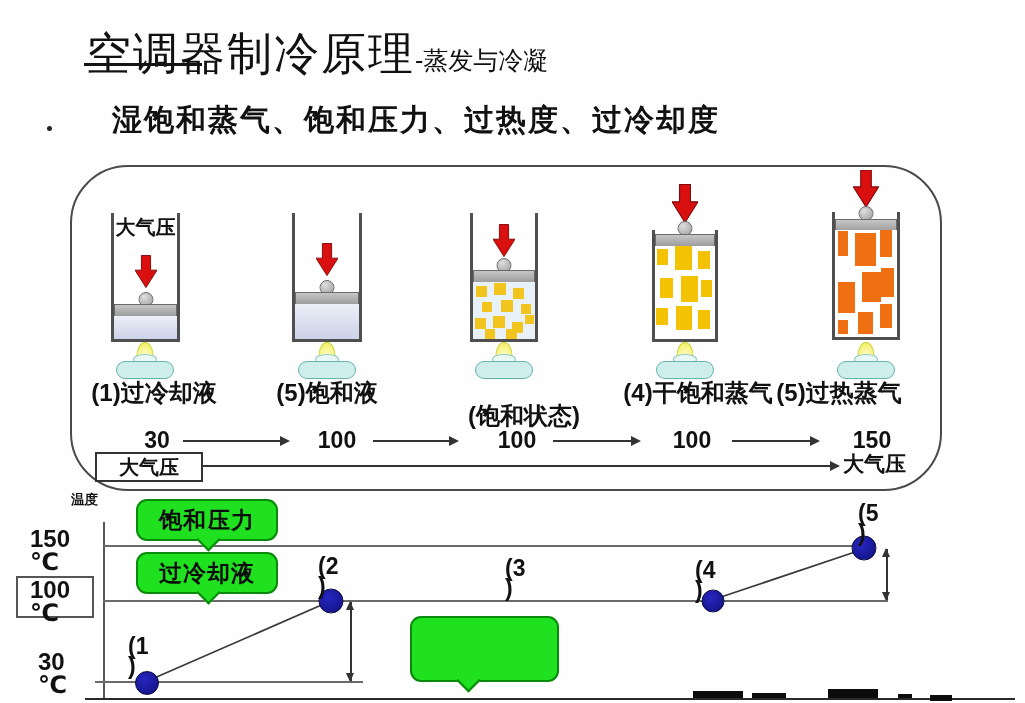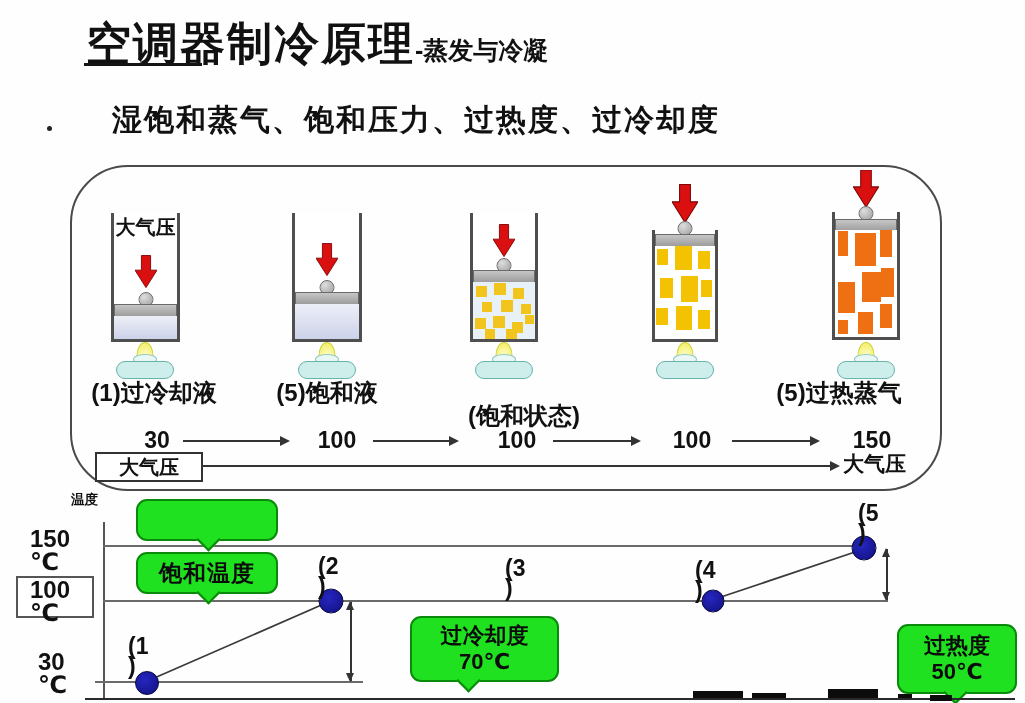--- a/index.html
+++ b/index.html
@@ -2,21 +2,21 @@
 <html><head>
 <meta charset="utf-8">
 <style>
   html,body{margin:0;padding:0;background:#ffffff;}
   #slide{
     position:relative;width:1025px;height:703px;background:#fefefe;overflow:hidden;
     font-family:"Liberation Sans","DejaVu Sans",sans-serif;color:#111;
   }
   .abs{position:absolute;}
   
-  .title{left:86px;top:14px;font-weight:bold;white-space:nowrap;text-align:center;}
+  .title{left:86px;top:24px;font-weight:normal;white-space:nowrap;text-align:center;}
   .title .big{font-size:45px;letter-spacing:2px;}
   .title .small{font-size:25px;}
   .title-underline{left:84px;top:63px;width:118px;height:3px;background:#151515;}
   .bullet-dot{left:47px;top:126px;width:5px;height:5px;border-radius:50%;background:#222;}
   .bullet-text{left:112px;top:100px;font-size:30px;font-weight:bold;letter-spacing:2px;white-space:nowrap;}
   
   .bigbox{left:70px;top:165px;width:868px;height:322px;border:2px solid #4a4a4a;border-radius:58px;background:transparent;}
   
   .cyl{position:absolute;}
   .tube{position:absolute;inset:0;border-left:3px solid #4f4f4f;border-right:3px solid #4f4f4f;border-bottom:3px solid #4f4f4f;background:#fff;}
@@ -198,20 +198,21 @@
     </div>
   <div class="lamp" style="left:837px;top:342px;">
       <div class="flame"></div>
       <div class="lamp-cap"></div>
       <div class="lamp-body"></div>
     </div>
 
   <div class="stage-label" style="left:154px;top:377px;">(1)过冷却液</div>
   <div class="stage-label" style="left:327px;top:377px;">(5)饱和液</div>
   <div class="stage-label" style="left:524px;top:400px;">(饱和状态)</div>
+  <div class="stage-label" style="left:698px;top:377px;">(4)干饱和蒸气</div>
   <div class="stage-label" style="left:839px;top:377px;">(5)过热蒸气</div>
 
   <div class="seq-num" style="left:157px;top:427px;">30</div>
   <div class="seq-num" style="left:337px;top:427px;">100</div>
   <div class="seq-num" style="left:517px;top:427px;">100</div>
   <div class="seq-num" style="left:692px;top:427px;">100</div>
   <div class="seq-num" style="left:872px;top:427px;">150</div>
   <div class="harrow" style="left:183px;top:440px;width:105px;"></div>
   <div class="harrow" style="left:373px;top:440px;width:84px;"></div>
   <div class="harrow" style="left:553px;top:440px;width:86px;"></div>
@@ -253,34 +254,28 @@
 )</div>
   <div class="pt-label" style="left:695px;top:560px;">(4
 )</div>
   <div class="pt-label" style="left:858px;top:503px;">(5
 )</div>
 
   <div class="varrow" style="left:350px;top:602px;height:79px;"></div>
   <div class="varrow" style="left:886px;top:549px;height:51px;"></div>
 
   <div class="callout" style="left:136px;top:499px;width:138px;height:38px;">
+    <span class="co-line1">饱和压力</span>
     <span class="notch" style="left:62px;"></span>
   </div>
   <div class="callout" style="left:136px;top:552px;width:138px;height:38px;">
-    <span class="co-line1">饱和温度</span>
+    <span class="co-line1">过冷却液</span>
     <span class="notch" style="left:62px;"></span>
   </div>
   <div class="callout" style="left:410px;top:616px;width:145px;height:62px;">
-    <span class="co-2line">过冷却度
-70℃</span>
-    <span class="notch" style="left:48px;"></span>
-  </div>
-  <div class="callout" style="left:897px;top:624px;width:116px;height:66px;">
-    <span class="co-2line">过热度
-50℃</span>
     <span class="notch" style="left:48px;"></span>
   </div>
 
   <div class="abs cut-line"></div>
   <div class="frag" style="left:693px;top:691px;width:50px;height:7px;"></div>
   <div class="frag" style="left:752px;top:693px;width:34px;height:5px;"></div>
   <div class="frag" style="left:828px;top:689px;width:50px;height:9px;"></div>
   <div class="frag" style="left:898px;top:694px;width:14px;height:4px;"></div>
   <div class="frag" style="left:930px;top:695px;width:22px;height:6px;"></div>
 

